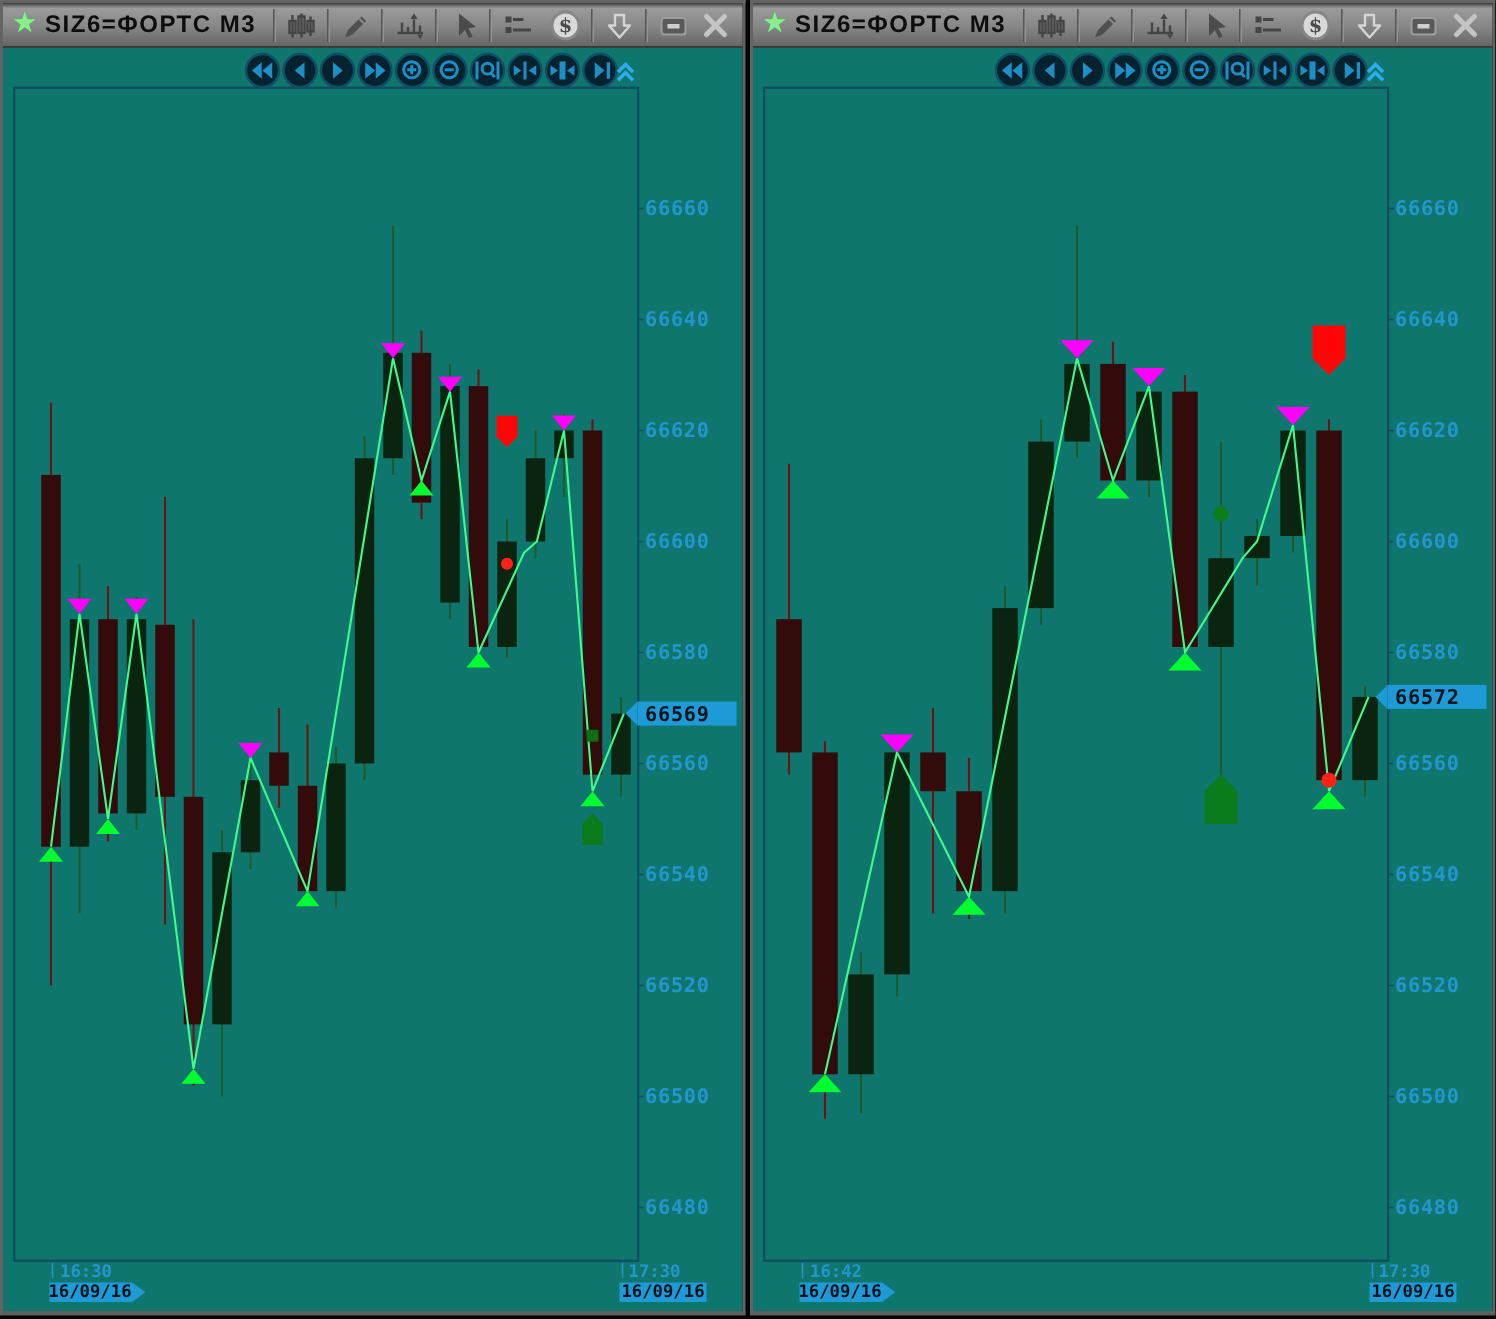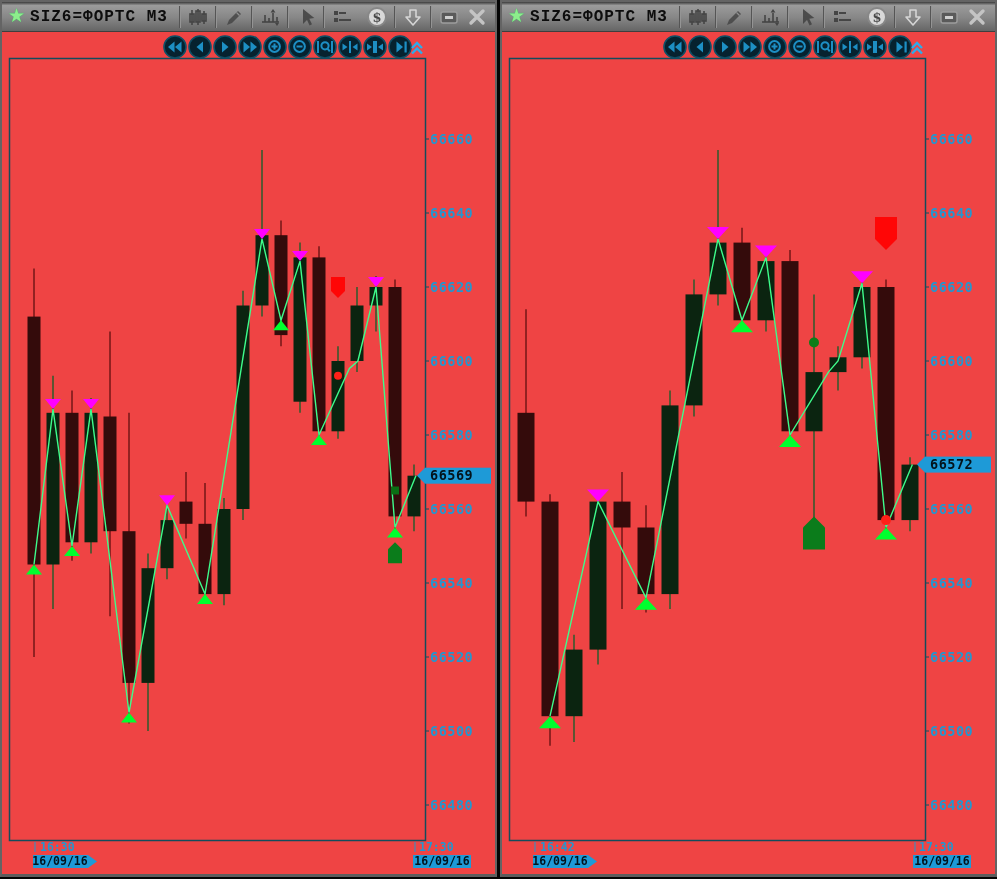--- a/index.html
+++ b/index.html
@@ -6,29 +6,29 @@
   body{width:997px;height:879px;overflow:hidden;font-family:"Liberation Sans",sans-serif;}
   .desktop{position:relative;width:997px;height:879px;background:#050505;}
   .win{position:absolute;top:0;width:497px;height:877px;box-sizing:border-box;
        border:2px solid #646464;border-bottom:3px solid #5d5d5d;background:#000;}
   #win0{left:0;}
   #win1{left:500px;}
   .titlebar{height:30px;box-sizing:border-box;display:flex;align-items:center;
        background:linear-gradient(#3c3c3c 0%, #9b9b9b 12%, #868686 55%, #656565 100%);
        border-bottom:1px solid #3e3e3e;white-space:nowrap;overflow:hidden;}
   .star{font-size:19px;line-height:19px;color:#8ded8c;padding:0 5px 2px 6px;text-shadow:0 0 1px #2c5;}
-  .title{font-family:Liberation Mono, monospace;font-weight:bold;font-size:16px;
+  .title{font-family:Liberation Sans, sans-serif;font-weight:bold;font-size:16px;
        color:#0d0d0d;letter-spacing:1px;margin-right:8px;}
   .tb-icons,.tb-right{display:flex;align-items:center;height:100%;}
   .tb-right{margin-left:auto;padding-right:4px;}
   .tb-sep{width:1px;height:22px;background:#555;border-right:1px solid #949494;margin:0 3px;}
   .tb-btn{background:none;border:none;padding:0;margin:0 1px;width:26px;height:26px;
        display:flex;align-items:center;justify-content:center;cursor:default;}
   .tb-btn svg{display:block;}
-  .chartbody{position:relative;height:842px;background:#ef4444;text-align:right;}
+  .chartbody{position:relative;height:842px;background:#0f766e;text-align:right;}
   svg.plot{display:block;}
   text{user-select:none;}
   .ax{font:bold 13.5px "DejaVu Sans Mono","Liberation Mono",monospace;fill:#2496cf;letter-spacing:.5px;}
   .tag{font:bold 13.5px "DejaVu Sans Mono","Liberation Mono",monospace;fill:#03141d;letter-spacing:.5px;}
   .tm{font:bold 11.5px "DejaVu Sans Mono","Liberation Mono",monospace;fill:#2496cf;}
   .dt{font:bold 11.5px "DejaVu Sans Mono","Liberation Mono",monospace;fill:#03141d;}
 </style>
 </head>
 <body>
 

